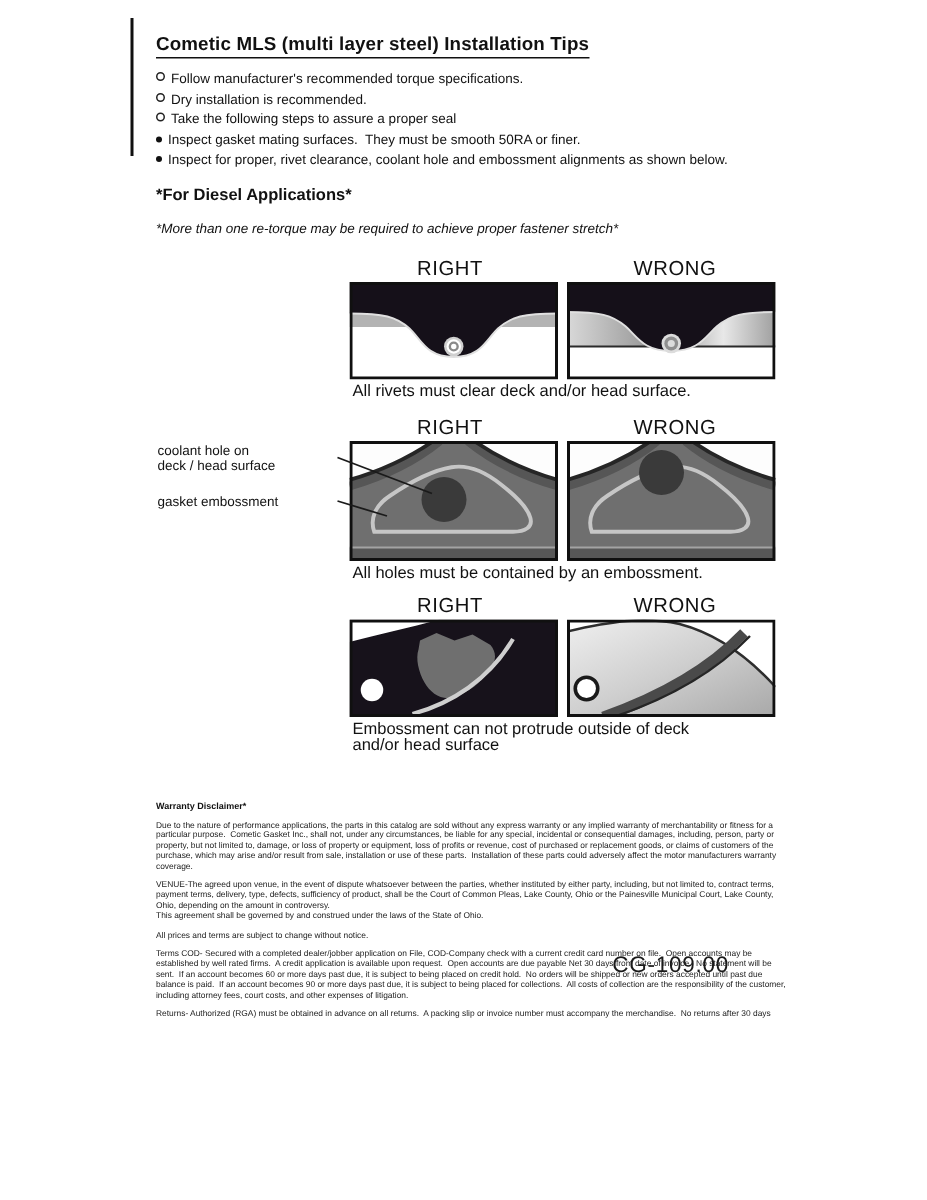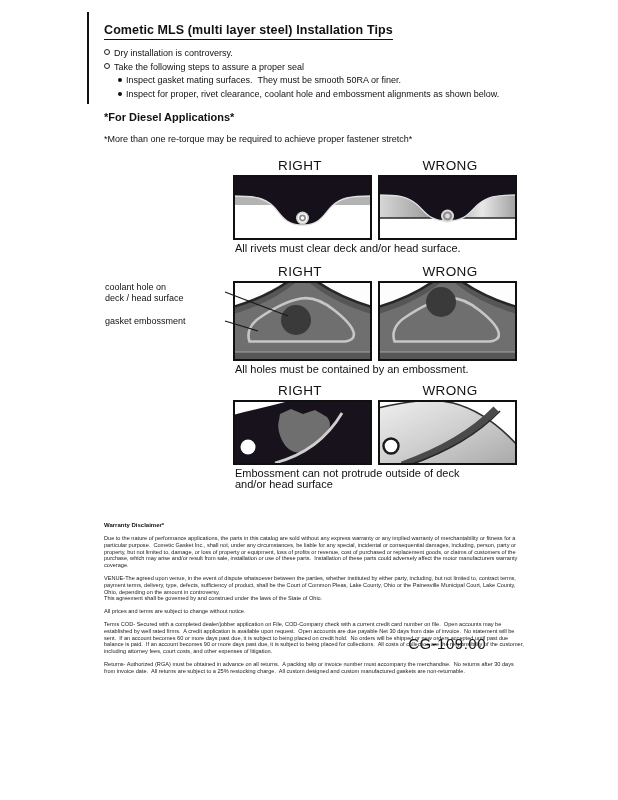--- a/index.html
+++ b/index.html
@@ -9,25 +9,25 @@
   }
   .left-rule{position:absolute;left:87px;top:12px;width:2px;height:92px;background:#101010;}
   .content{position:absolute;left:104px;top:20px;width:440px;}
   .title{
     font-size:12.5px;font-weight:bold;margin:0 0 7px 0;display:inline-block;
     border-bottom:1.6px solid #101010;padding-bottom:2px;letter-spacing:0.1px;
   }
   .bullets{margin:0;padding:0;list-style:none;font-size:9px;line-height:13.5px;}
   .bullets li{white-space:pre-wrap;}
   .ob{display:inline-block;width:4px;height:4px;border:1px solid #222;border-radius:50%;margin-right:4px;vertical-align:1px;}
-  .sub{margin-left:14px;}
+  .sub{}
   .fb{display:inline-block;width:4px;height:4px;background:#111;border-radius:50%;margin-right:4px;vertical-align:1px;}
   .h2{font-size:11px;font-weight:bold;margin:10px 0 5px 0;}
   .para{font-size:9px;line-height:13px;margin:0 0 9px 0;white-space:pre-wrap;}
-  .note{font-size:9px;margin:11px 0 0 0;}
+  .note{font-size:9px;margin:11px 0 0 0;font-style:italic;}
   .diagram{position:relative;margin-left:129px;width:284px;}
   .dg1{margin-top:14px;}
   .dg2{margin-top:10px;}
   .dg3{margin-top:8px;}
   .dg-labels{display:flex;gap:16px;font-size:13.5px;letter-spacing:0.4px;line-height:16px;}
   .dg-labels span{width:139px;text-align:center;}
   .dg-panels{display:flex;gap:6px;margin-top:1px;}
   .dg-panels svg{display:block;}
   .dg-caption{font-size:11px;font-weight:normal;margin:3px 0 0 2px;line-height:11px;white-space:pre-line;}
   .callout{position:absolute;left:-128px;width:118px;text-align:left;font-size:9px;line-height:10.5px;white-space:pre-line;}
@@ -42,21 +42,22 @@
 </head>
 <body>
 
 <div class="page">
   <div class="left-rule"></div>
 
   <div class="content">
     <h1 class="title">Cometic MLS (multi layer steel) Installation Tips</h1>
 
     <ul class="bullets">
-      <li><span class="ob"></span><span>Dry installation is controversy.</span></li>
+      <li><span class="ob"></span><span>Follow manufacturer's recommended torque specifications.</span></li>
+      <li><span class="ob"></span><span>Dry installation is recommended.</span></li>
       <li><span class="ob"></span><span>Take the following steps to assure a proper seal</span></li>
       <li class="sub"><span class="fb"></span><span>Inspect gasket mating surfaces.  They must be smooth 50RA or finer.</span></li>
       <li class="sub"><span class="fb"></span><span>Inspect for proper, rivet clearance, coolant hole and embossment alignments as shown below.</span></li>
     </ul>
 
     <h2 class="h2">*For Diesel Applications*</h2>
     <p class="note">*More than one re-torque may be required to achieve proper fastener stretch*</p>
 
     
     <div class="diagram dg1">

